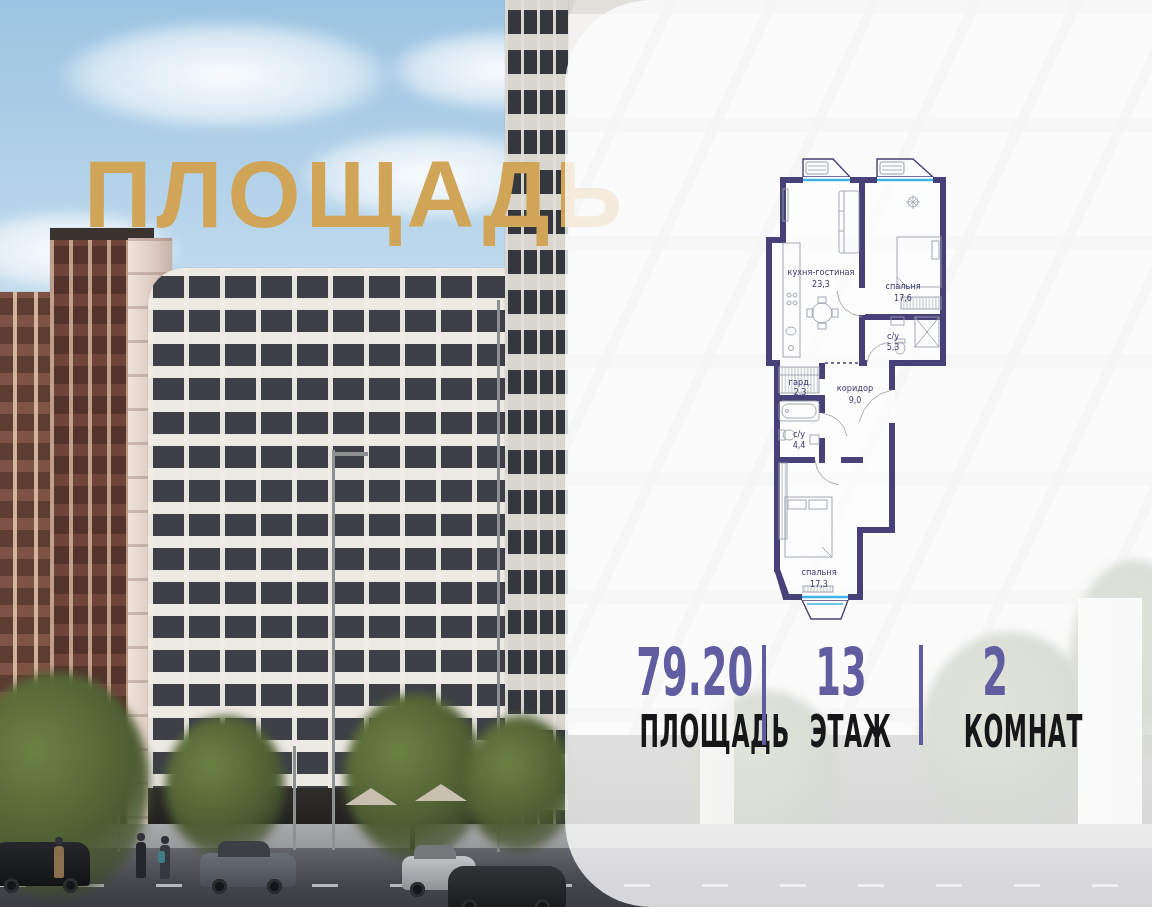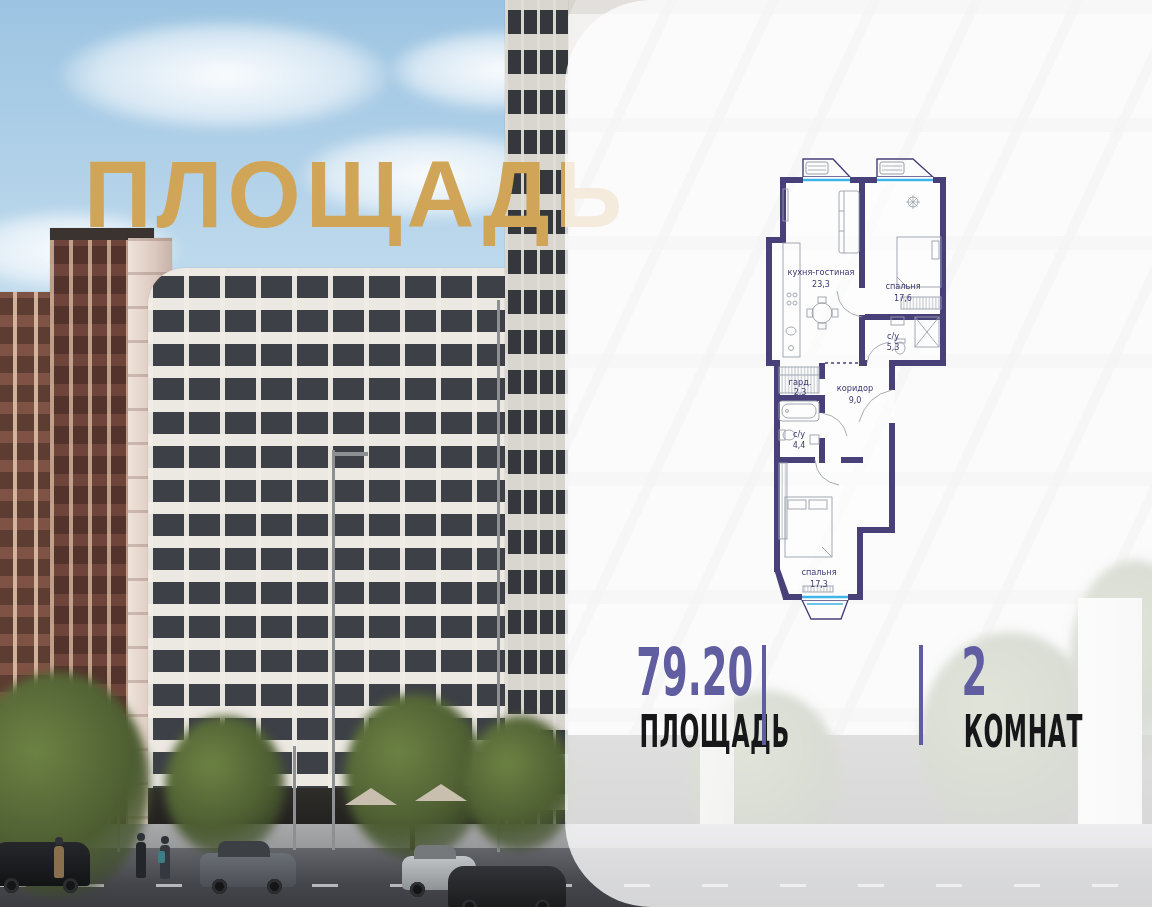--- a/index.html
+++ b/index.html
@@ -102,21 +102,21 @@
   
   .logo { left:84px; top:148px; font-family:"Liberation Sans", sans-serif; font-weight:bold;
     font-size:94px; line-height:1; letter-spacing:5px; color:#d1a557; }
 
   
   .panel { left:565px; top:0; width:587px; height:907px;
     background:rgba(253,253,254,0.80); border-radius:86px 0 0 86px; }
   .floorplan { left:190px; top:145px; width:210px; height:480px; }
 
   .stats { left:0; top:640px; width:587px; height:120px; }
-  .stat { position:absolute; }
+  .stat { position:absolute; text-align:center; }
   .stat-value { font-weight:bold; font-size:66px; line-height:66px; color:#605ea0;
     transform:scaleX(0.56); transform-origin:50% 50%; white-space:nowrap; }
   .stat-label { font-weight:bold; font-size:45px; line-height:48px; color:#17171a; margin-top:2px;
     transform:scaleX(0.52); transform-origin:50% 50%; white-space:nowrap; letter-spacing:1px; }
   .stat.s1 { left:36px;  width:160px; }
   .stat.s2 { left:216px; width:120px; }
   .stat.s3 { left:370px; width:120px; }
   .stat-divider { position:absolute; top:5px; width:4px; height:100px; background:#5f5da0; }
   .stat-divider.d1 { left:197px; } .stat-divider.d2 { left:354px; }
 
@@ -344,20 +344,24 @@
         <text class="room-area" x="64" y="442">17,3</text>
       </g>
     </svg>
 
     <div class="abs stats">
       <div class="stat s1">
         <div class="stat-value">79.20</div>
         <div class="stat-label">ПЛОЩАДЬ</div>
       </div>
       <div class="stat-divider d1"></div>
+      <div class="stat s2">
+        <div class="stat-value">13</div>
+        <div class="stat-label">ЭТАЖ</div>
+      </div>
       <div class="stat-divider d2"></div>
       <div class="stat s3">
         <div class="stat-value">2</div>
         <div class="stat-label">КОМНАТ</div>
       </div>
     </div>
 
   </div>
 </div>
 

